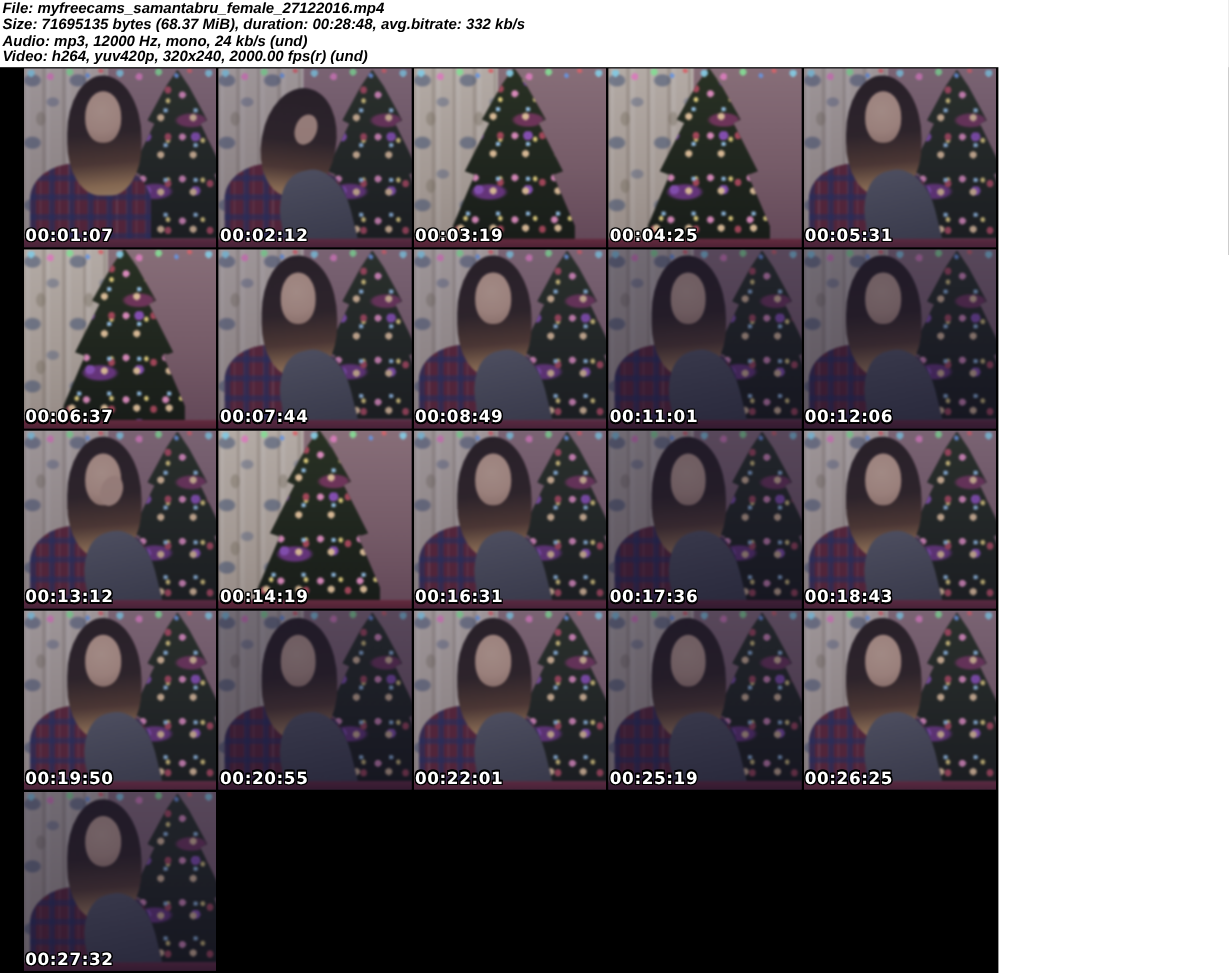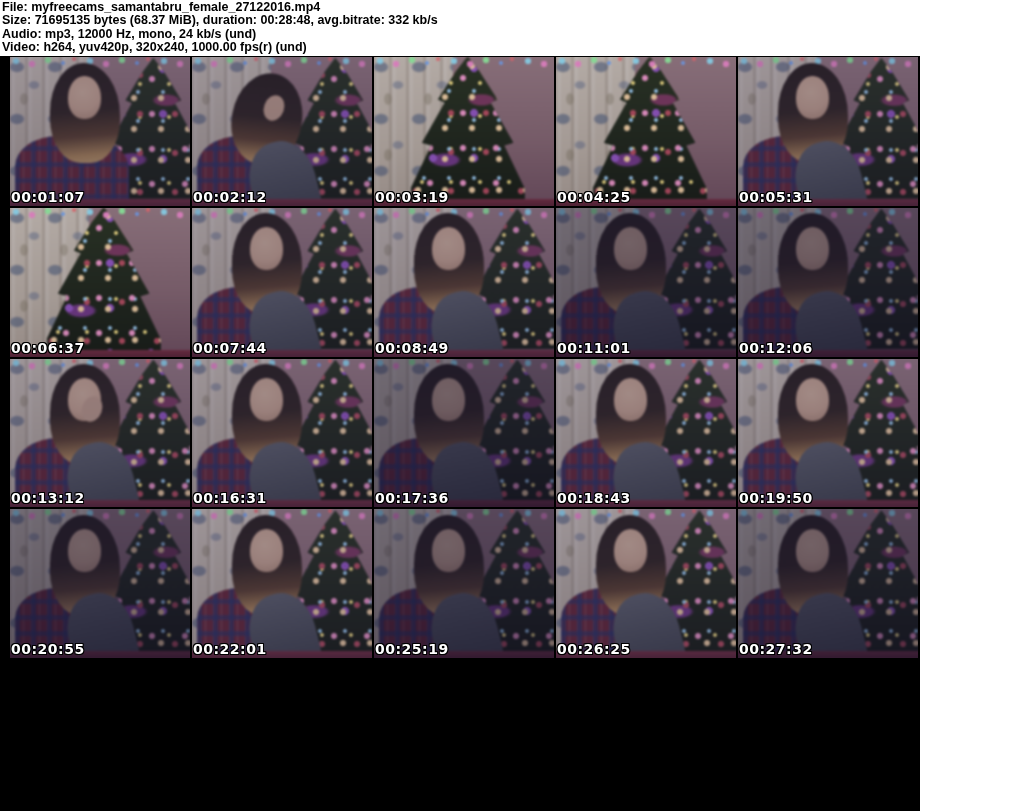--- a/index.html
+++ b/index.html
@@ -4,35 +4,36 @@
 <style>
   * { box-sizing: border-box; margin: 0; padding: 0; }
   html, body { width: 1024px; height: 811px; overflow: hidden; }
   body { font-family: "Liberation Sans", sans-serif; background: #fff; }
 
   
   .meta-header {
     width: 1024px; height: 56px;
     background: #ffffff; color: #000;
     padding: 1px 0 0 2px;
+    font-style: italic;
   }
   .meta-header .line {
     font-size: 12.5px; line-height: 13.4px; font-weight: bold;
     white-space: nowrap; letter-spacing: 0;
   }
 
   
   .grid {
-    width: 920px; height: 755px;
+    width: 832px; height: 755px;
     background: #000;
     display: grid;
     grid-template-columns: repeat(5, 1fr);
     grid-template-rows: repeat(5, 1fr);
     gap: 2px;
-    padding: 1px 2px 2px 10px;
+    padding: 1px 2px 2px 20px;
   }
   .thumb { position: relative; overflow: hidden; background: #241f2b; }
   .photo { position: absolute; inset: -2px; filter: blur(1.1px) saturate(0.92); }
 
   
   .curtain {
     position: absolute; left: 0; top: 0; bottom: 0; width: 46%;
     background-color: #c6bbaa;
     background-image:
       radial-gradient(ellipse 11px 8px at 9px 12px, rgba(64,86,120,.55) 55%, transparent 72%),
@@ -143,21 +144,21 @@
     letter-spacing: 0.5px;
   }
 </style>
 </head>
 <body>
 
 <div class="meta-header">
   <div class="line">File: myfreecams_samantabru_female_27122016.mp4</div>
   <div class="line">Size: 71695135 bytes (68.37 MiB), duration: 00:28:48, avg.bitrate: 332 kb/s</div>
   <div class="line">Audio: mp3, 12000 Hz, mono, 24 kb/s (und)</div>
-  <div class="line">Video: h264, yuv420p, 320x240, 1000.00 fps(r) (und)</div>
+  <div class="line">Video: h264, yuv420p, 320x240, 2000.00 fps(r) (und)</div>
 </div>
 
 <div class="grid" id="grid">
     <div class="thumb scene-woman">
     <div class="photo">
       <div class="curtain"></div>
       <div class="wall"></div>
       <div class="tree"></div>
       <div class="lights"></div>
       <div class="shirt"></div>
@@ -310,20 +311,32 @@
       <div class="shirt"></div>
       <div class="hair"></div>
       <div class="face"></div>
       <div class="hand"></div>
       <div class="knee-part"></div>
       <div class="floor"></div>
       <div class="tint"></div>
     </div>
     <div class="ts">00:13:12</div>
   </div>
+    <div class="thumb scene-tree">
+    <div class="photo">
+      <div class="curtain"></div>
+      <div class="wall"></div>
+      <div class="tree"></div>
+      <div class="lights"></div>
+
+      <div class="floor"></div>
+      <div class="tint"></div>
+    </div>
+    <div class="ts">00:14:19</div>
+  </div>
     <div class="thumb scene-woman-knee knee">
     <div class="photo">
       <div class="curtain"></div>
       <div class="wall"></div>
       <div class="tree"></div>
       <div class="lights"></div>
       <div class="shirt"></div>
       <div class="hair"></div>
       <div class="face"></div>
 

